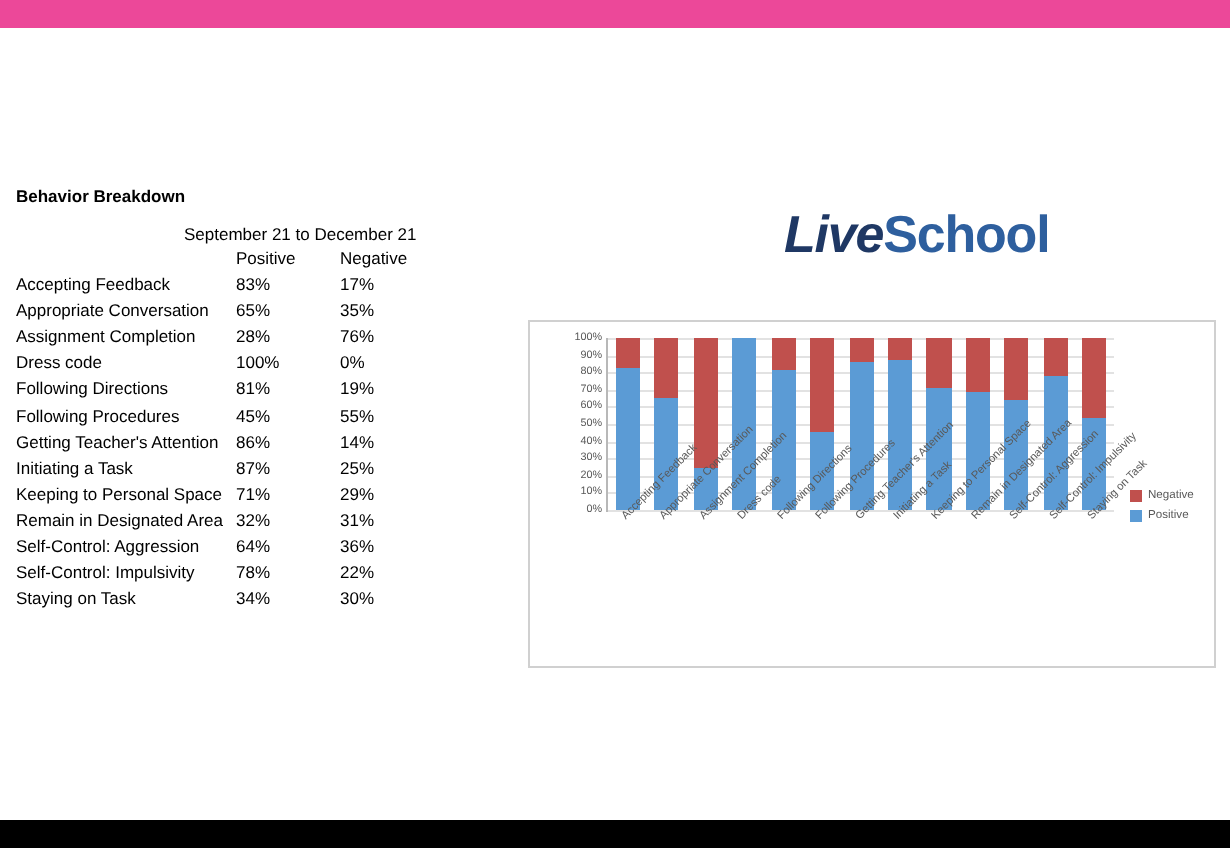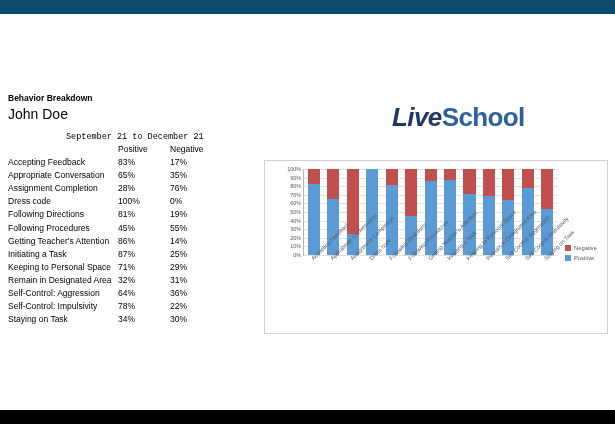--- a/index.html
+++ b/index.html
@@ -12,21 +12,21 @@
     height: 424px;
     overflow: hidden;
     font-family: "Liberation Sans", sans-serif;
   }
   #page {
     position: absolute;
     left: 0;
     top: 0;
     width: 615px;
     height: 344px;
-    background: #0c4a6e;
+    background: #ec4899;
   }
   #sheet {
     position: absolute;
     left: 0;
     top: 14px;
     width: 615px;
     height: 396px;
     background: #ffffff;
   }
 
@@ -46,24 +46,23 @@
   .student-name {
     font-size: 14px;
     color: #000;
     line-height: 19px;
     margin-top: 1px;
   }
   .date-range {
     font-size: 8.5px;
     color: #000;
     margin-top: 7px;
-    margin-left: 58px;
+    margin-left: 84px;
     line-height: 12px;
     white-space: nowrap;
-    font-family: Liberation Mono, monospace;
   }
   table.breakdown {
     border-collapse: collapse;
     margin-top: 0px;
     font-size: 8.5px;
     color: #000;
   }
   table.breakdown td, table.breakdown th {
     padding: 0;
     line-height: 13.1px;
@@ -192,21 +191,20 @@
   .leg-pos { background: #5b9bd5; }
 </style>
 </head>
 <body>
 
 <div id="page">
   <div id="sheet">
 
     <div id="report">
       <div class="bb-title">Behavior Breakdown</div>
-      <div class="student-name">John Doe</div>
       <div class="date-range">September 21 to December 21</div>
 
       <table class="breakdown">
         <thead>
           <tr>
             <th class="col-label"></th>
             <th class="col-pos">Positive</th>
             <th class="col-neg">Negative</th>
           </tr>
         </thead>

